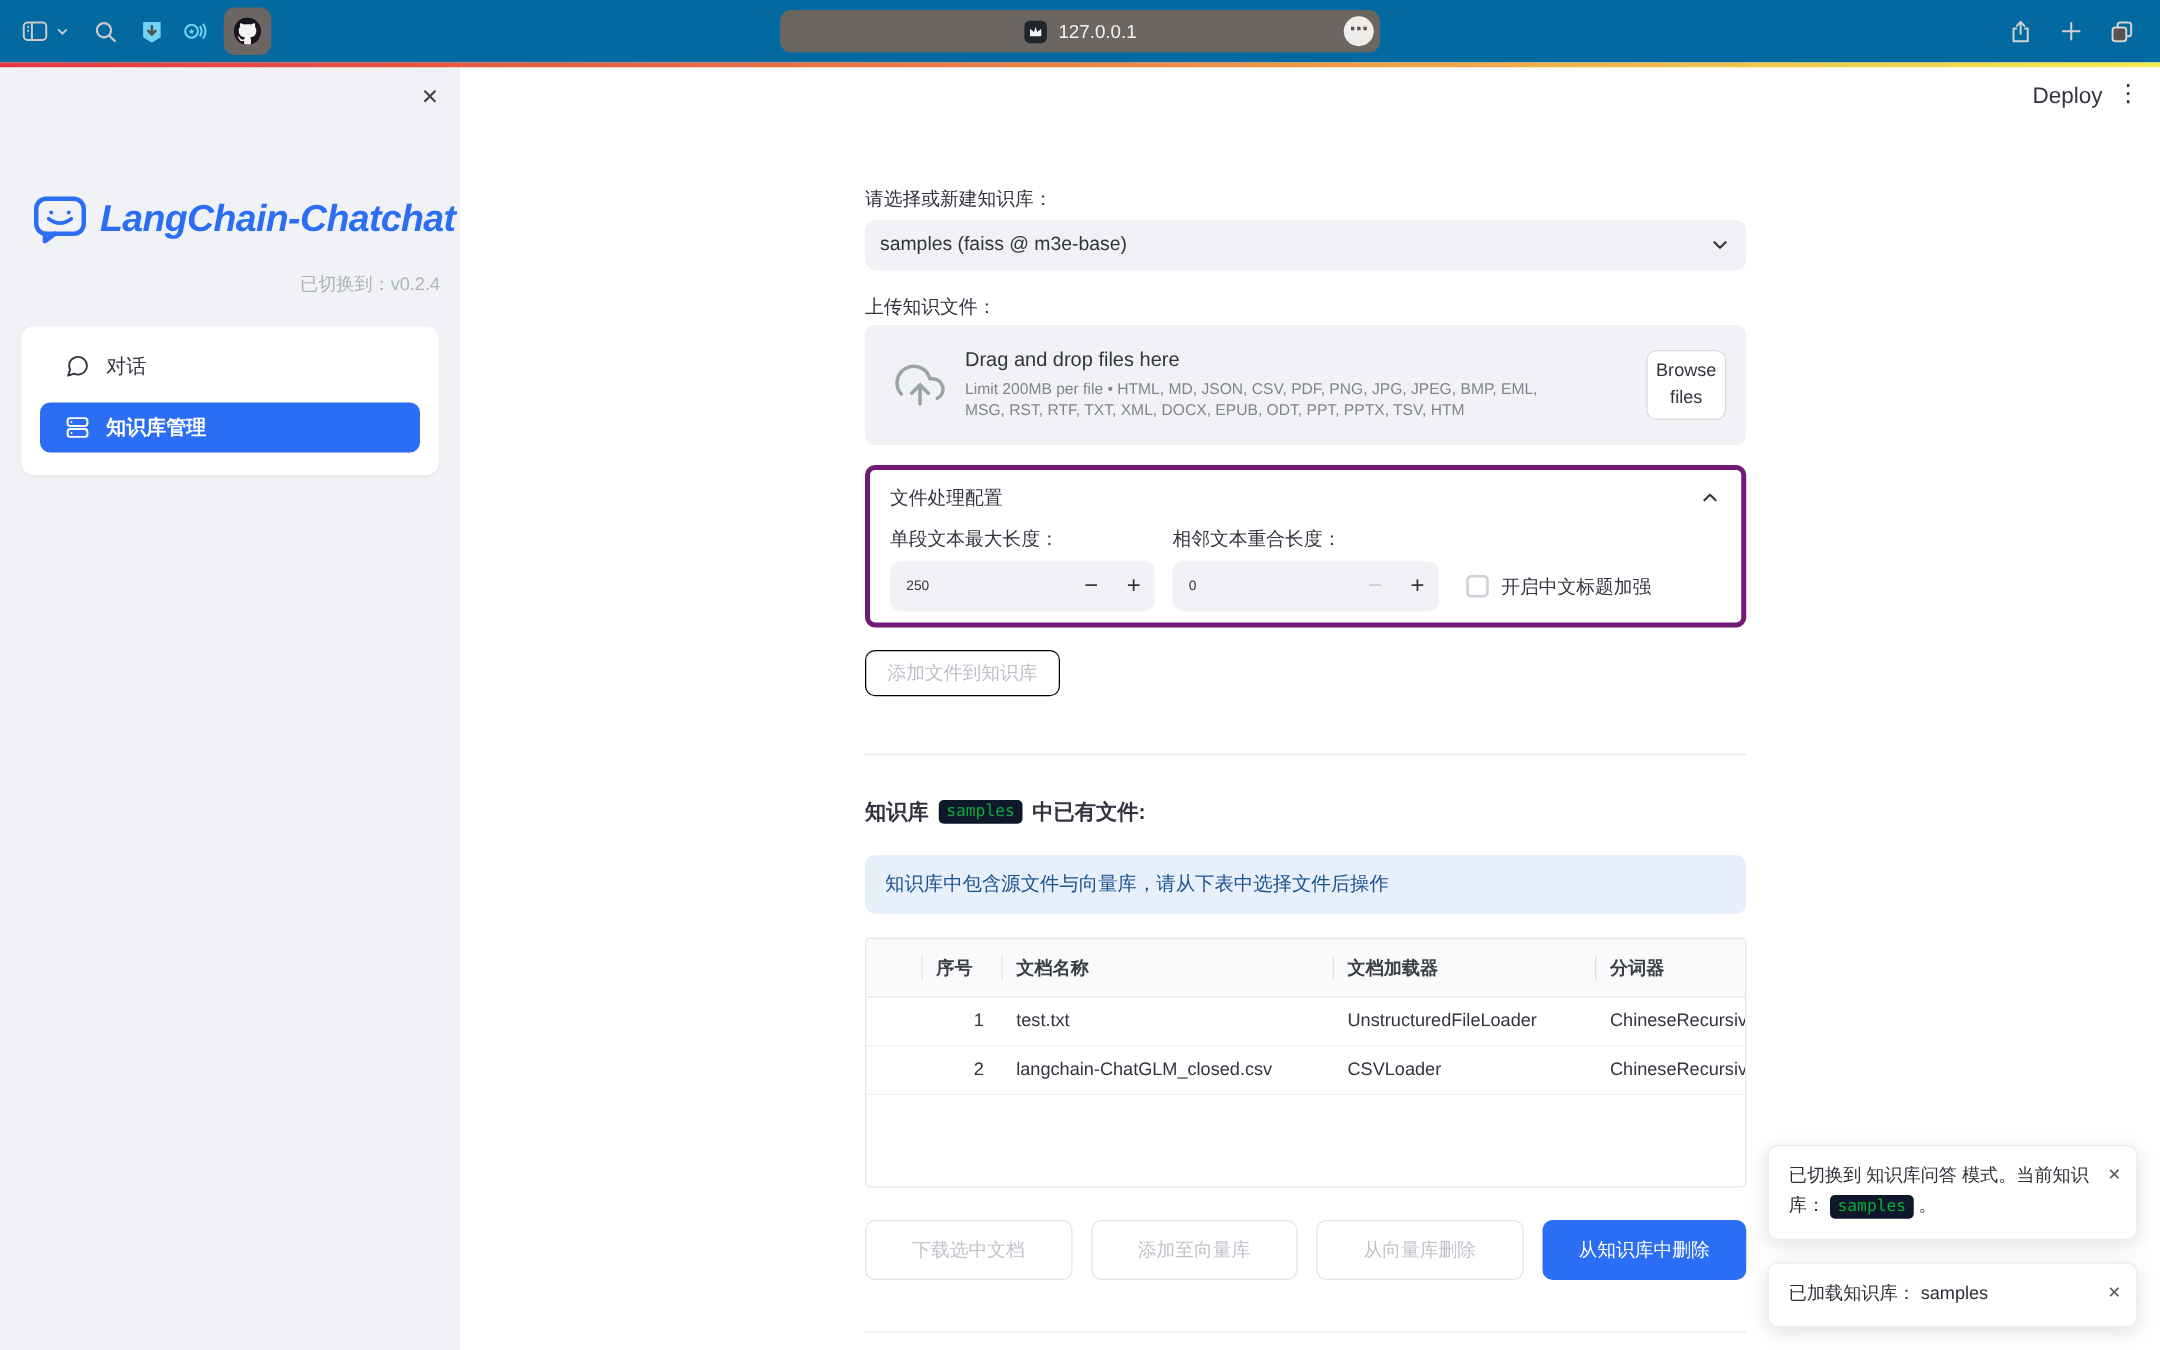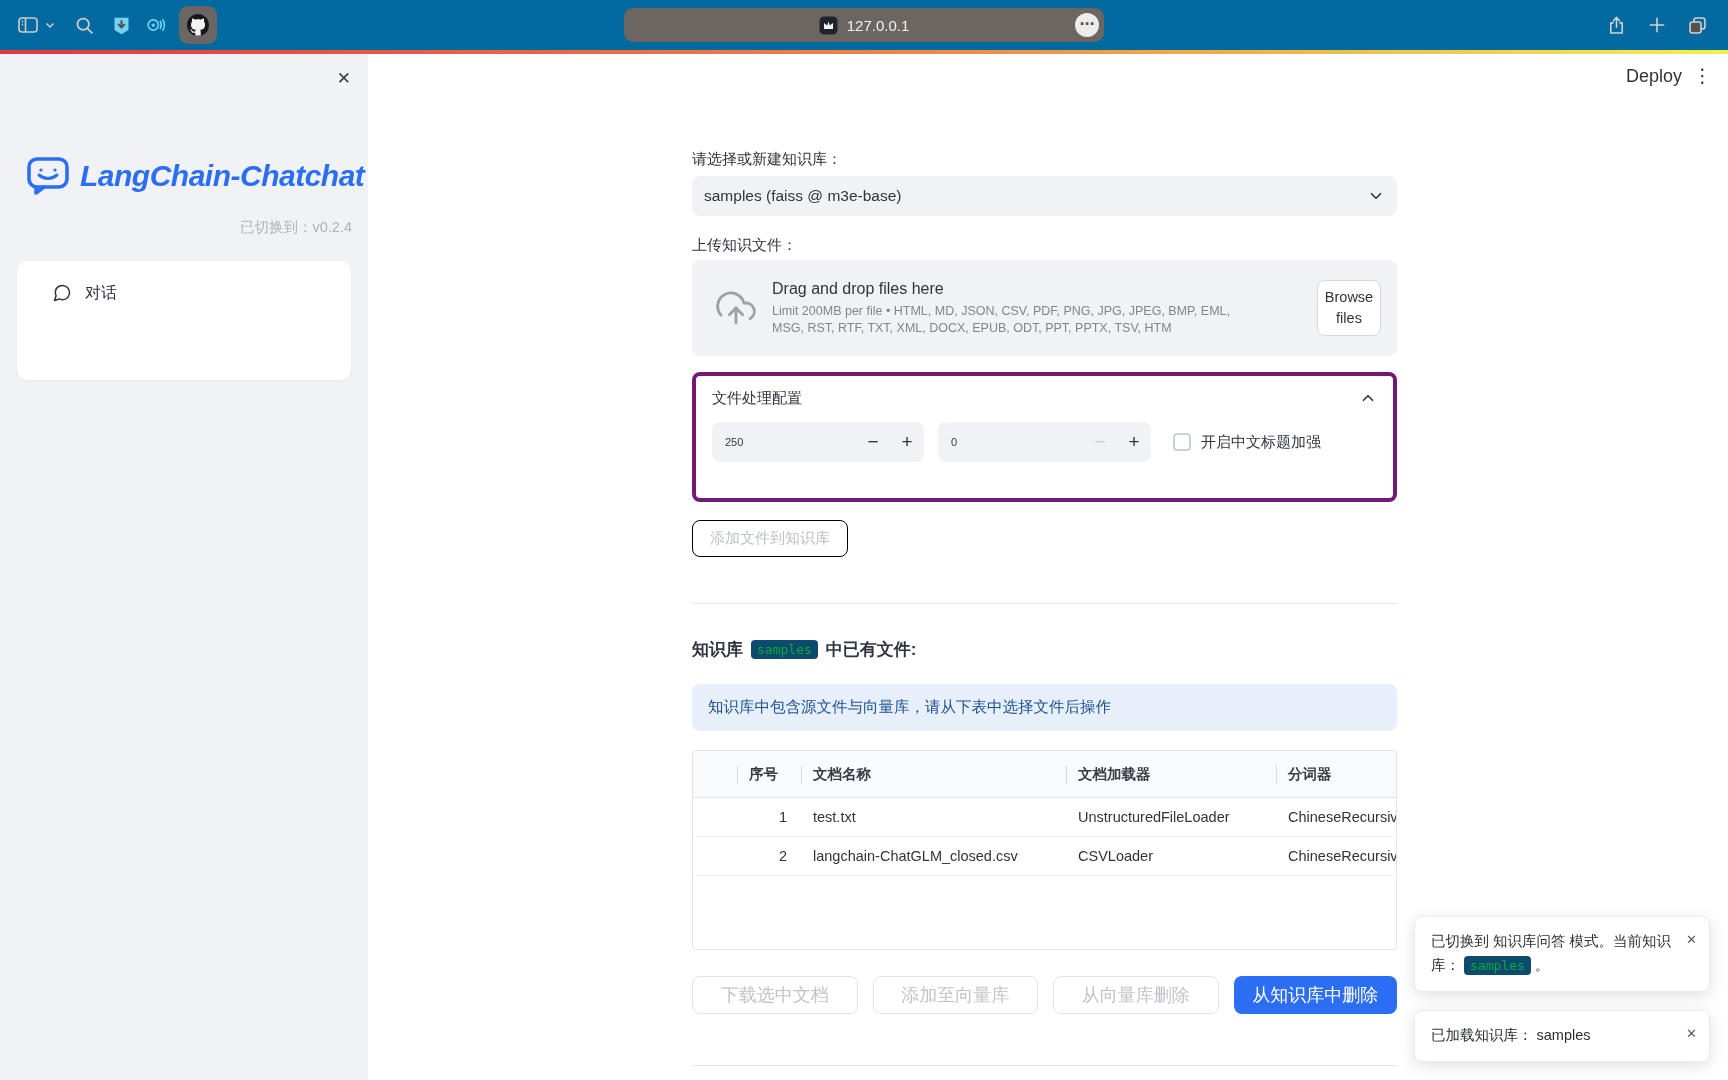--- a/index.html
+++ b/index.html
@@ -63,34 +63,34 @@
   .chk-group { margin-left:22px; display:flex; align-items:center; gap:10px; }
   .chk-box { width:18px; height:18px; border:2px solid #ccd0d7; border-radius:4px; background:#fff; }
   .chk-label { font-size:15px; }
 
   .add-btn { top:466px; height:37px; display:inline-flex; align-items:center; padding:0 17px; border:1px solid #000000; border-radius:8px; color:#bcc0c8; font-size:15px; background:#fff; }
 
   .divider { border-top:1px solid #e6e7eb; width:705px; height:0; }
   .dv1 { top:549px; } .dv2 { top:1011px; }
 
   .kb-heading { top:584px; font-size:17px; font-weight:700; display:flex; align-items:center; gap:8px; }
-  code.green { font-family:"DejaVu Sans Mono","Liberation Mono",monospace; font-size:13px; color:#09ab3b; background:#0c4a6e; padding:2px 6px; border-radius:4px; font-weight:400; }
+  code.green { font-family:"DejaVu Sans Mono","Liberation Mono",monospace; font-size:13px; color:#09ab3b; background:#0f172a; padding:2px 6px; border-radius:4px; font-weight:400; }
 
   .info-box { top:630px; width:705px; height:47px; background:#e7effb; border-radius:8px; display:flex; align-items:center; padding:0 16px; font-size:15.5px; color:#1a5290; }
 
   .table { top:696px; width:705px; height:200px; border:1px solid #e2e4e9; border-radius:4px; overflow:hidden; background:#fff; }
   .thead, .trow { display:grid; grid-template-columns:44px 64px 265px 210px 1fr; align-items:center; }
   .thead { height:47px; background:#f9fafb; border-bottom:1px solid #e2e4e9; font-weight:700; font-size:14.5px; color:#3a3d46; }
   .trow { height:39px; border-bottom:1px solid #eff1f4; font-size:14.5px; color:#31333f; }
   .cell { padding-left:12px; white-space:nowrap; overflow:hidden; position:relative; }
   .cell.num { text-align:right; padding-right:14px; padding-left:0; }
   .thead .cell.sep::before { content:""; position:absolute; left:0; top:50%; transform:translateY(-50%); width:1px; height:22px; background:#d9dce2; }
 
   .actions { top:922px; width:705px; display:flex; gap:15px; }
-  .act-btn { flex:1; height:38px; border-radius:8px; font-size:18px; display:flex; align-items:center; justify-content:center; }
+  .act-btn { flex:1; height:48px; border-radius:8px; font-size:15px; display:flex; align-items:center; justify-content:center; }
   .act-btn.ghost { border:1px solid #e1e3e7; color:#c0c3cb; background:#fff; }
   .act-btn.primary { background:#2b6ef3; color:#fff; }
 
   
   .toast { position:absolute; right:18px; width:296px; background:#fff; border:1px solid #ebebee; border-radius:8px; box-shadow:0 4px 16px rgba(0,0,0,.12); padding:13px 34px 13px 16px; font-size:14.5px; line-height:1.65; color:#2b2f36; }
   .toast1 { top:916px; }
   .toast2 { top:1010px; }
   .toast-close { position:absolute; top:12px; right:12px; font-size:13px; color:#555b63; }
 </style>
 </head>
@@ -195,20 +195,31 @@
 
   <div class="menu-card">
     <div class="menu-item plain">
       <span class="cicon">
         <svg width="20" height="20" viewBox="0 0 24 24" fill="none" stroke="#31333f" stroke-width="1.8" stroke-linecap="round" stroke-linejoin="round">
             <path d="M21 11.5a8.38 8.38 0 0 1-.9 3.8 8.5 8.5 0 0 1-7.6 4.7 8.38 8.38 0 0 1-3.8-.9L3 21l1.9-5.7a8.38 8.38 0 0 1-.9-3.8 8.5 8.5 0 0 1 4.7-7.6 8.38 8.38 0 0 1 3.8-.9h.5a8.48 8.48 0 0 1 8 8v.5z"></path>
           </svg>
       </span>
       <span>对话</span>
     </div>
+    <div class="menu-item active">
+      <span class="cicon">
+        <svg width="20" height="20" viewBox="0 0 24 24" fill="none" stroke="#ffffff" stroke-width="1.9" stroke-linecap="round">
+            <rect x="2.5" y="3" width="19" height="7.5" rx="2.5"></rect>
+            <rect x="2.5" y="13.5" width="19" height="7.5" rx="2.5"></rect>
+            <line x1="6.2" y1="6.75" x2="6.21" y2="6.75"></line>
+            <line x1="6.2" y1="17.25" x2="6.21" y2="17.25"></line>
+          </svg>
+      </span>
+      <span>知识库管理</span>
+    </div>
   </div>
 </aside>
 
 <main class="main">
   <span class="deploy">Deploy</span>
   <span class="kebab">⋮</span>
 
   <div class="content">
 
     <div class="field-label lbl-kb">请选择或新建知识库：</div>
@@ -242,20 +253,24 @@
     <div class="expander">
       <div class="exp-head">
         <span>文件处理配置</span>
         <span class="chev">
           <svg width="18" height="18" viewBox="0 0 24 24" fill="none" stroke="#31333f" stroke-width="2.2" stroke-linecap="round" stroke-linejoin="round">
               <polyline points="6 15 12 9 18 15"></polyline>
             </svg>
         </span>
       </div>
       <div class="exp-body">
+        <div class="exp-labels">
+          <span class="l1">单段文本最大长度：</span>
+          <span class="l2">相邻文本重合长度：</span>
+        </div>
         <div class="exp-inputs">
           <div class="stepper s1">
             <span class="step-val">250</span>
             <span class="step-btn">−</span>
             <span class="step-btn">+</span>
           </div>
           <div class="stepper s2">
             <span class="step-val">0</span>
             <span class="step-btn disabled">−</span>
             <span class="step-btn">+</span>

